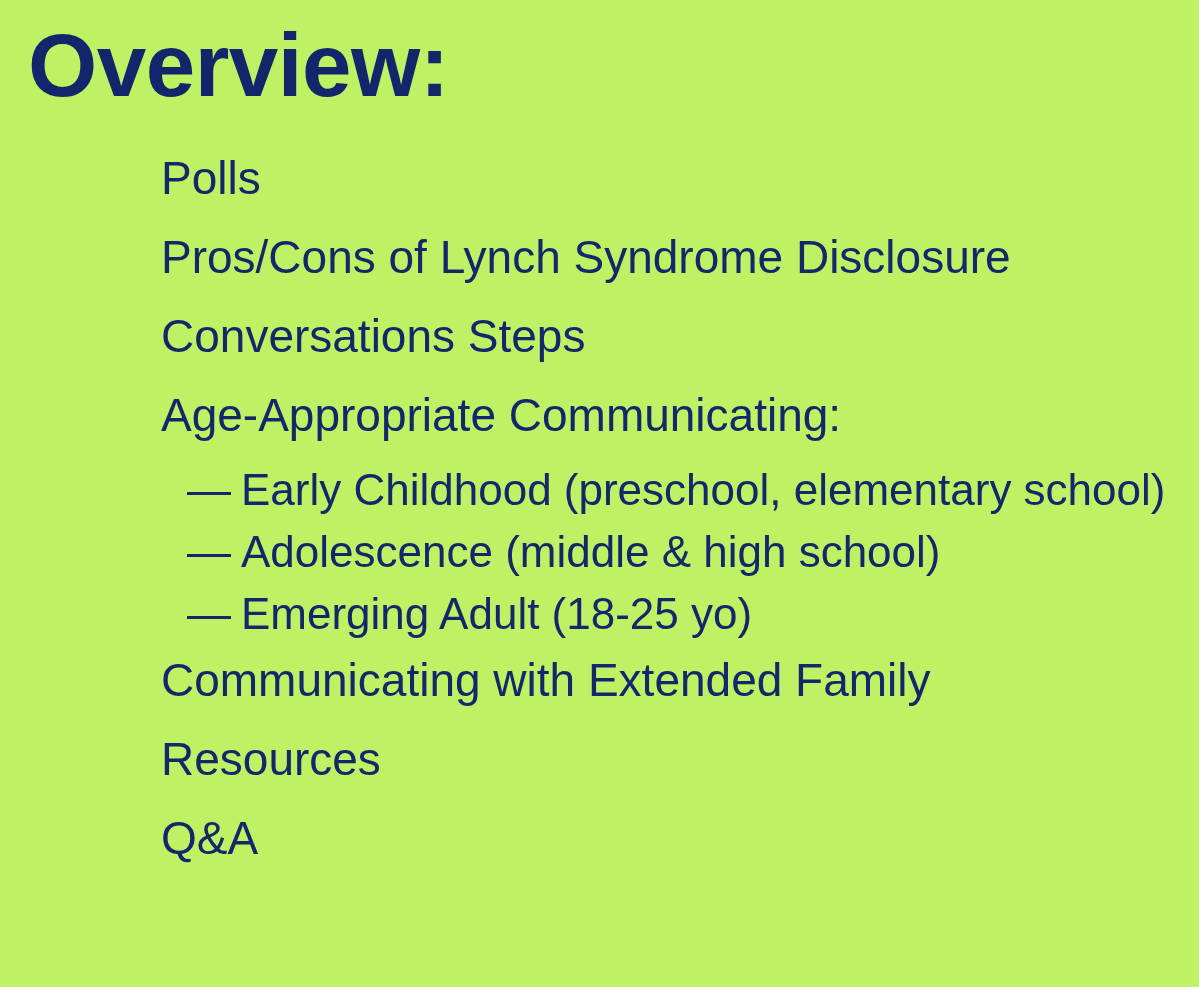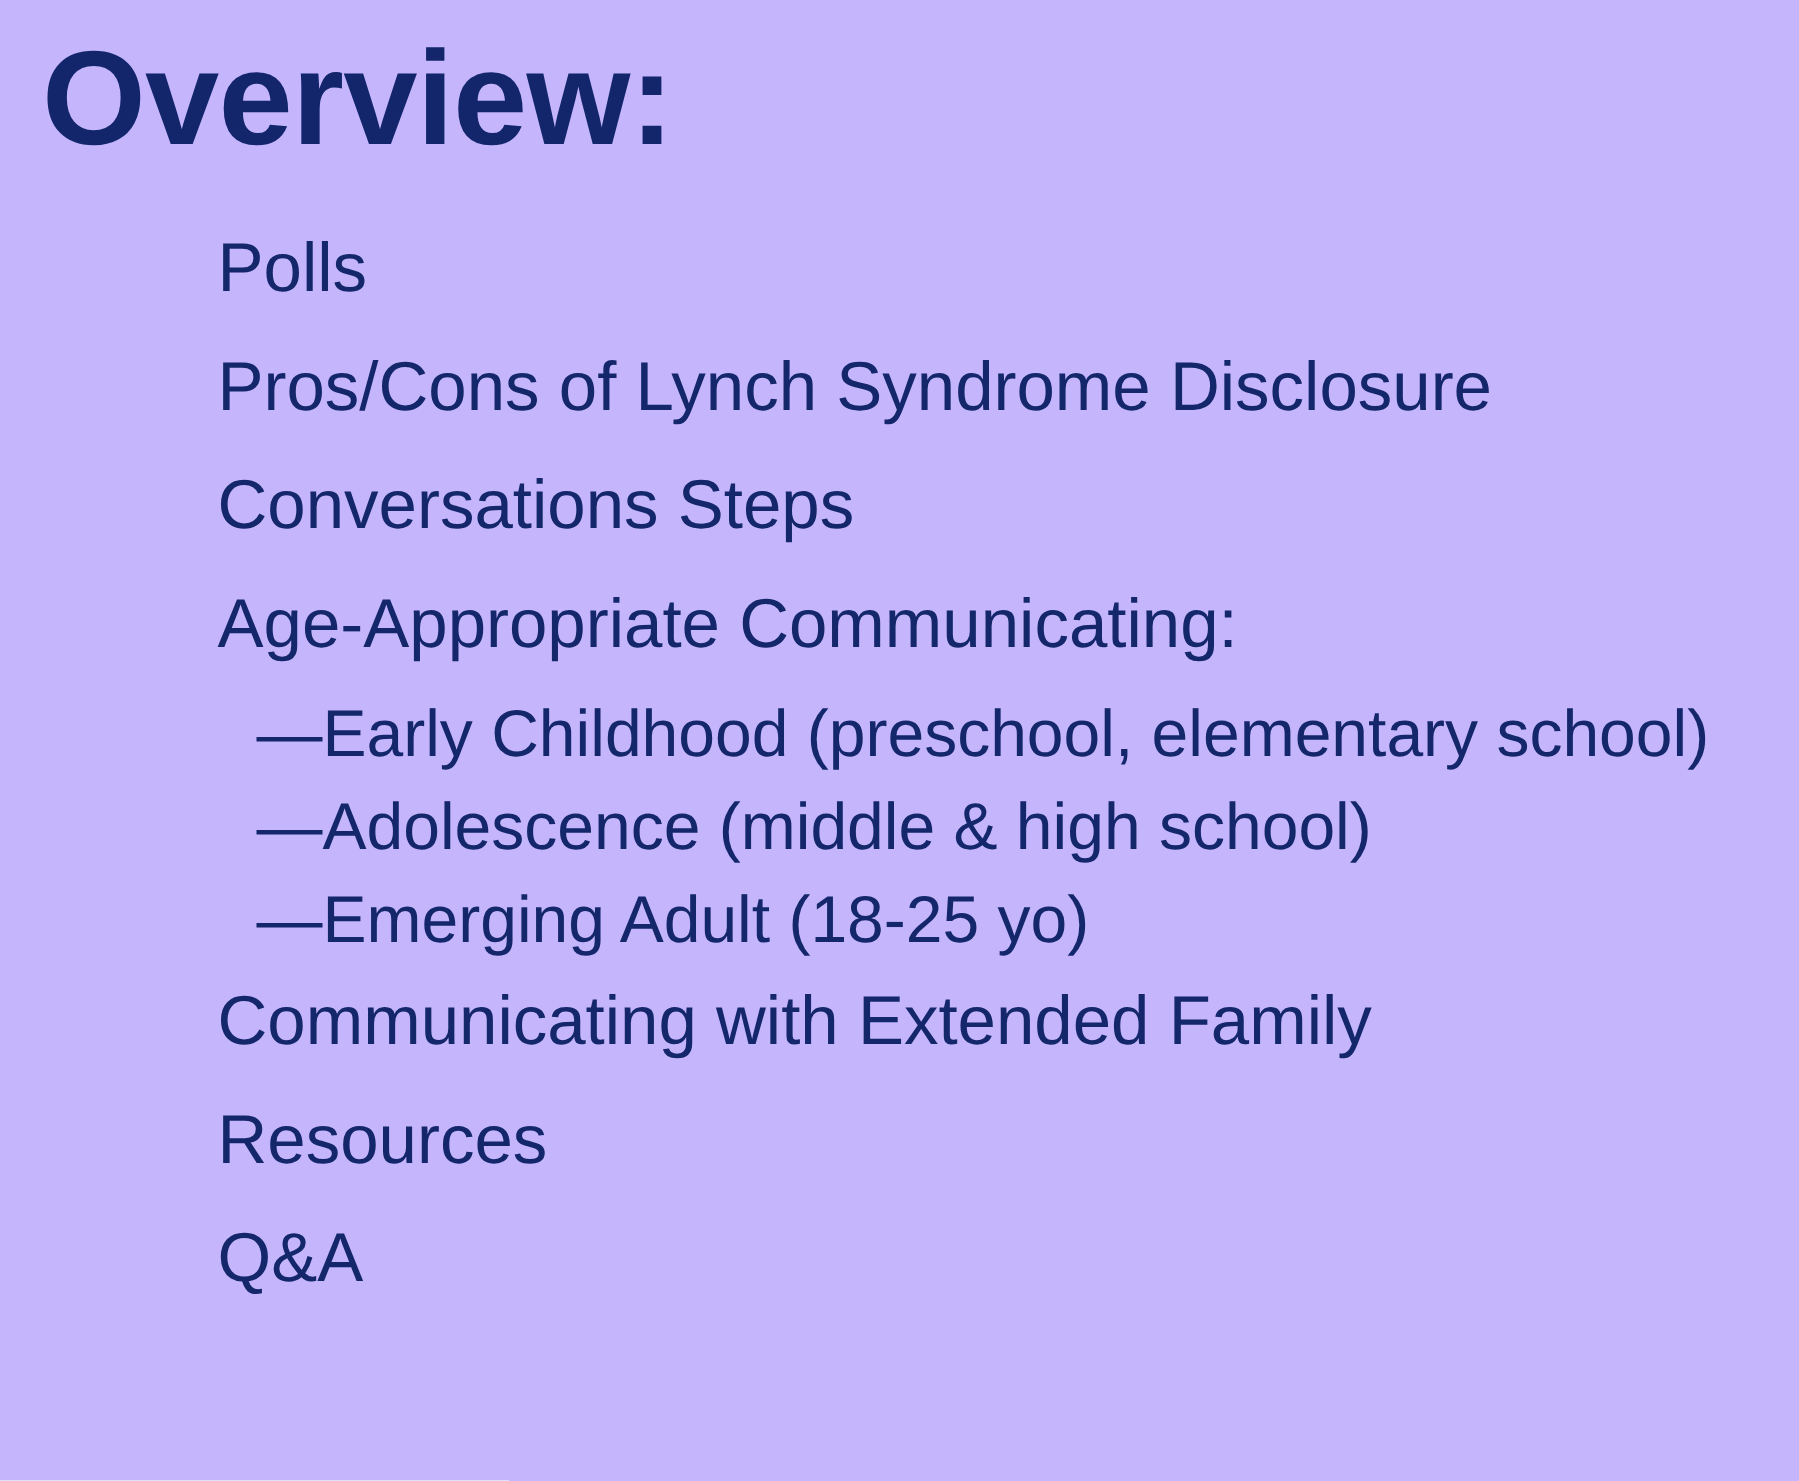--- a/index.html
+++ b/index.html
@@ -8,38 +8,38 @@
     padding: 0;
     background: #ffffff;
   }
   body {
     font-family: "Liberation Sans", "DejaVu Sans", sans-serif;
   }
   .slide {
     position: relative;
     width: 1199px;
     height: 987px;
-    background: #c4b5fd;
+    background: #bef264;
     overflow: hidden;
     box-sizing: border-box;
   }
   .slide-title {
     position: absolute;
     left: 28px;
     top: 21px;
     font-size: 89px;
     font-weight: bold;
     line-height: 1.0;
     color: #13266B;
     letter-spacing: -0.5px;
     white-space: nowrap;
   }
   .content-list {
     position: absolute;
-    left: 0;
+    left: 16px;
     top: 146px;
     width: 1174px;
     margin: 0;
     padding: 0;
     list-style: none;
   }
   .item-l1 {
     font-size: 46px;
     font-weight: normal;
     color: #14276B;
@@ -74,20 +74,21 @@
   }
   .item-l2 .dash-marker {
     display: inline-block;
     padding-top: 6px;
     font-size: 44px;
     color: #14276B;
   }
   .item-l2 .item-text {
     display: block;
     padding-top: 6px;
+    margin-left: 10px;
   }
 </style>
 </head>
 <body>
 
 <div class="slide">
 
   <div class="slide-title">Overview:</div>
 
   <ul class="content-list">

